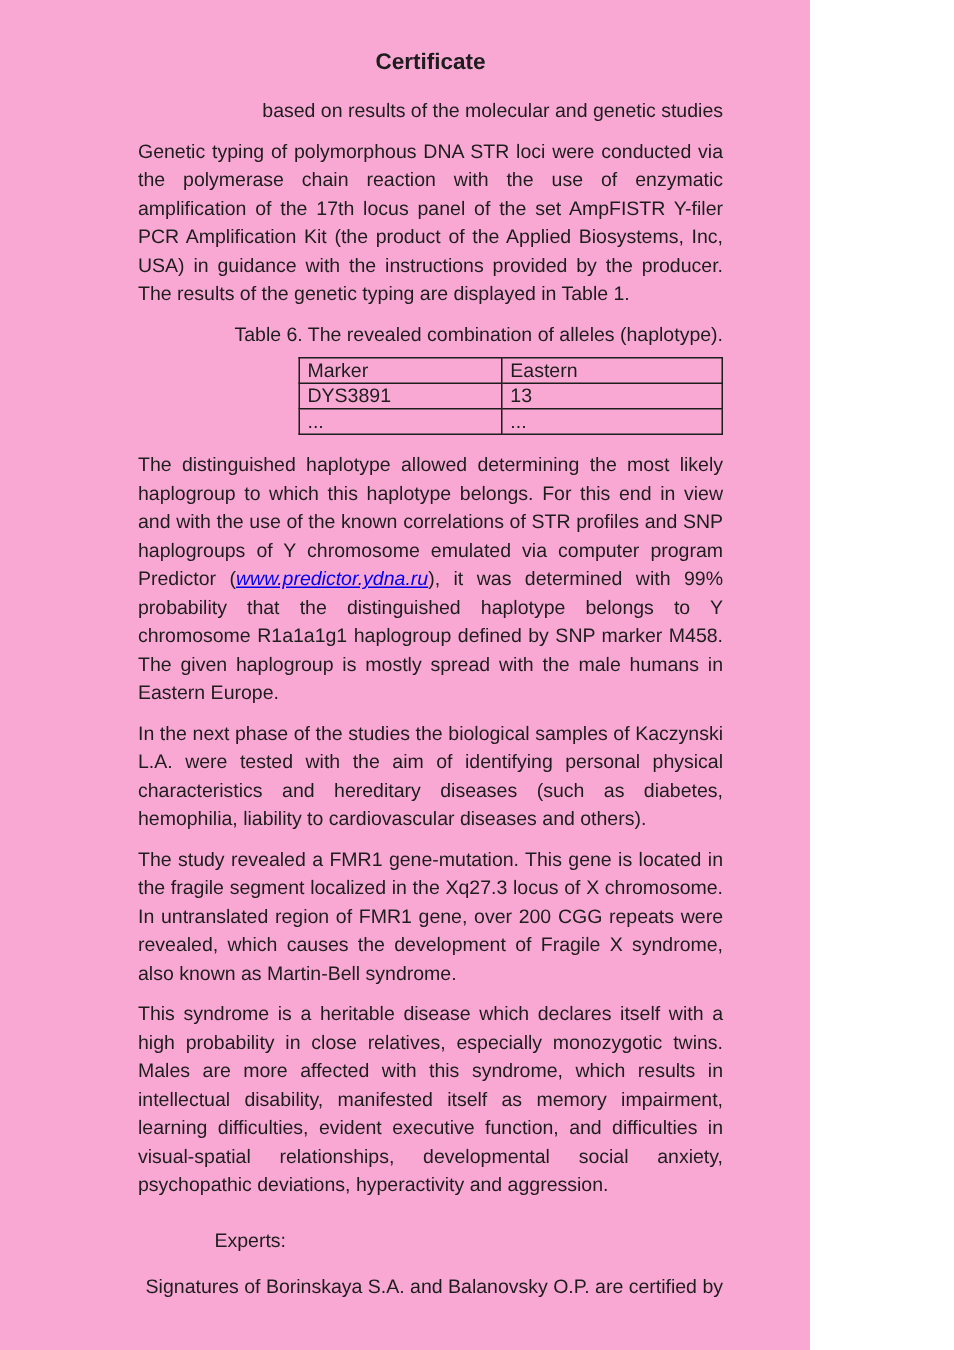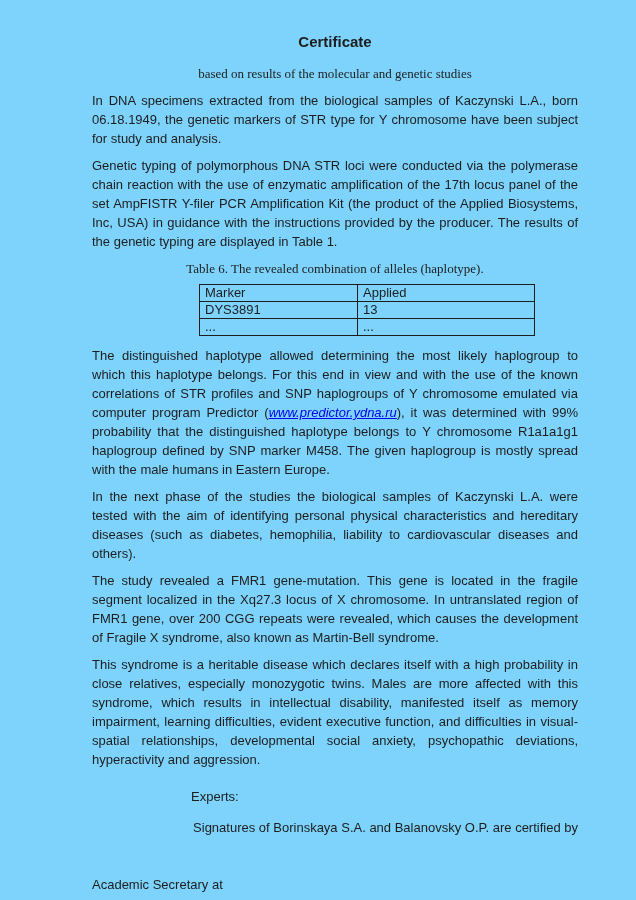--- a/index.html
+++ b/index.html
@@ -9,41 +9,40 @@
   }
   body {
     width: 636px;
     height: 900px;
     overflow: hidden;
     font-family: "Liberation Sans", "DejaVu Sans", sans-serif;
     color: #1d1d1d;
   }
   .page {
     box-sizing: border-box;
-    width: 636px;
+    width: 540px;
     height: 900px;
     padding: 33px 58px 0 92px;
-    background: #7dd3fc;
+    background: #f9a8d4;
   }
   .doc-title {
     margin: 0 0 14px 0;
     font-size: 15px;
     font-weight: bold;
     text-align: center;
     line-height: 17px;
   }
   .para {
     margin: 0 0 8px 0;
     font-size: 13px;
     line-height: 19px;
     text-align: justify;
   }
   .para.single-line {
-    text-align: center;
-    font-family: Liberation Serif, serif;
+    text-align: right;
   }
   .alleles-table {
     border-collapse: collapse;
     margin: 0 0 10px 107px;
   }
   .alleles-table th,
   .alleles-table td {
     border: 1.5px solid #1d1d1d;
     font-size: 13px;
     font-weight: normal;
@@ -83,31 +82,30 @@
 </style>
 </head>
 <body>
 
 <div class="page">
 
   <div class="doc-title">Certificate</div>
 
   <p class="para single-line">based on results of the molecular and genetic studies</p>
 
-  <p class="para">In DNA specimens extracted from the biological samples of Kaczynski L.A., born 06.18.1949, the genetic markers of STR type for Y chromosome have been subject for study and analysis.</p>
 
   <p class="para">Genetic typing of polymorphous DNA STR loci were conducted via the polymerase chain reaction with the use of enzymatic amplification of the 17th locus panel of the set AmpFISTR Y-filer PCR Amplification Kit (the product of the Applied Biosystems, Inc, USA) in guidance with the instructions provided by the producer. The results of the genetic typing are displayed in Table 1.</p>
 
   <p class="para single-line" style="margin-bottom:6px;">Table 6. The revealed combination of alleles (haplotype).</p>
 
   <table class="alleles-table">
     <tbody>
       <tr>
         <th class="col-marker">Marker</th>
-        <th class="col-allele">Applied</th>
+        <th class="col-allele">Eastern</th>
       </tr>
       <tr>
         <td>DYS3891</td>
         <td>13</td>
       </tr>
       <tr>
         <td>...</td>
         <td>...</td>
       </tr>
     </tbody>

